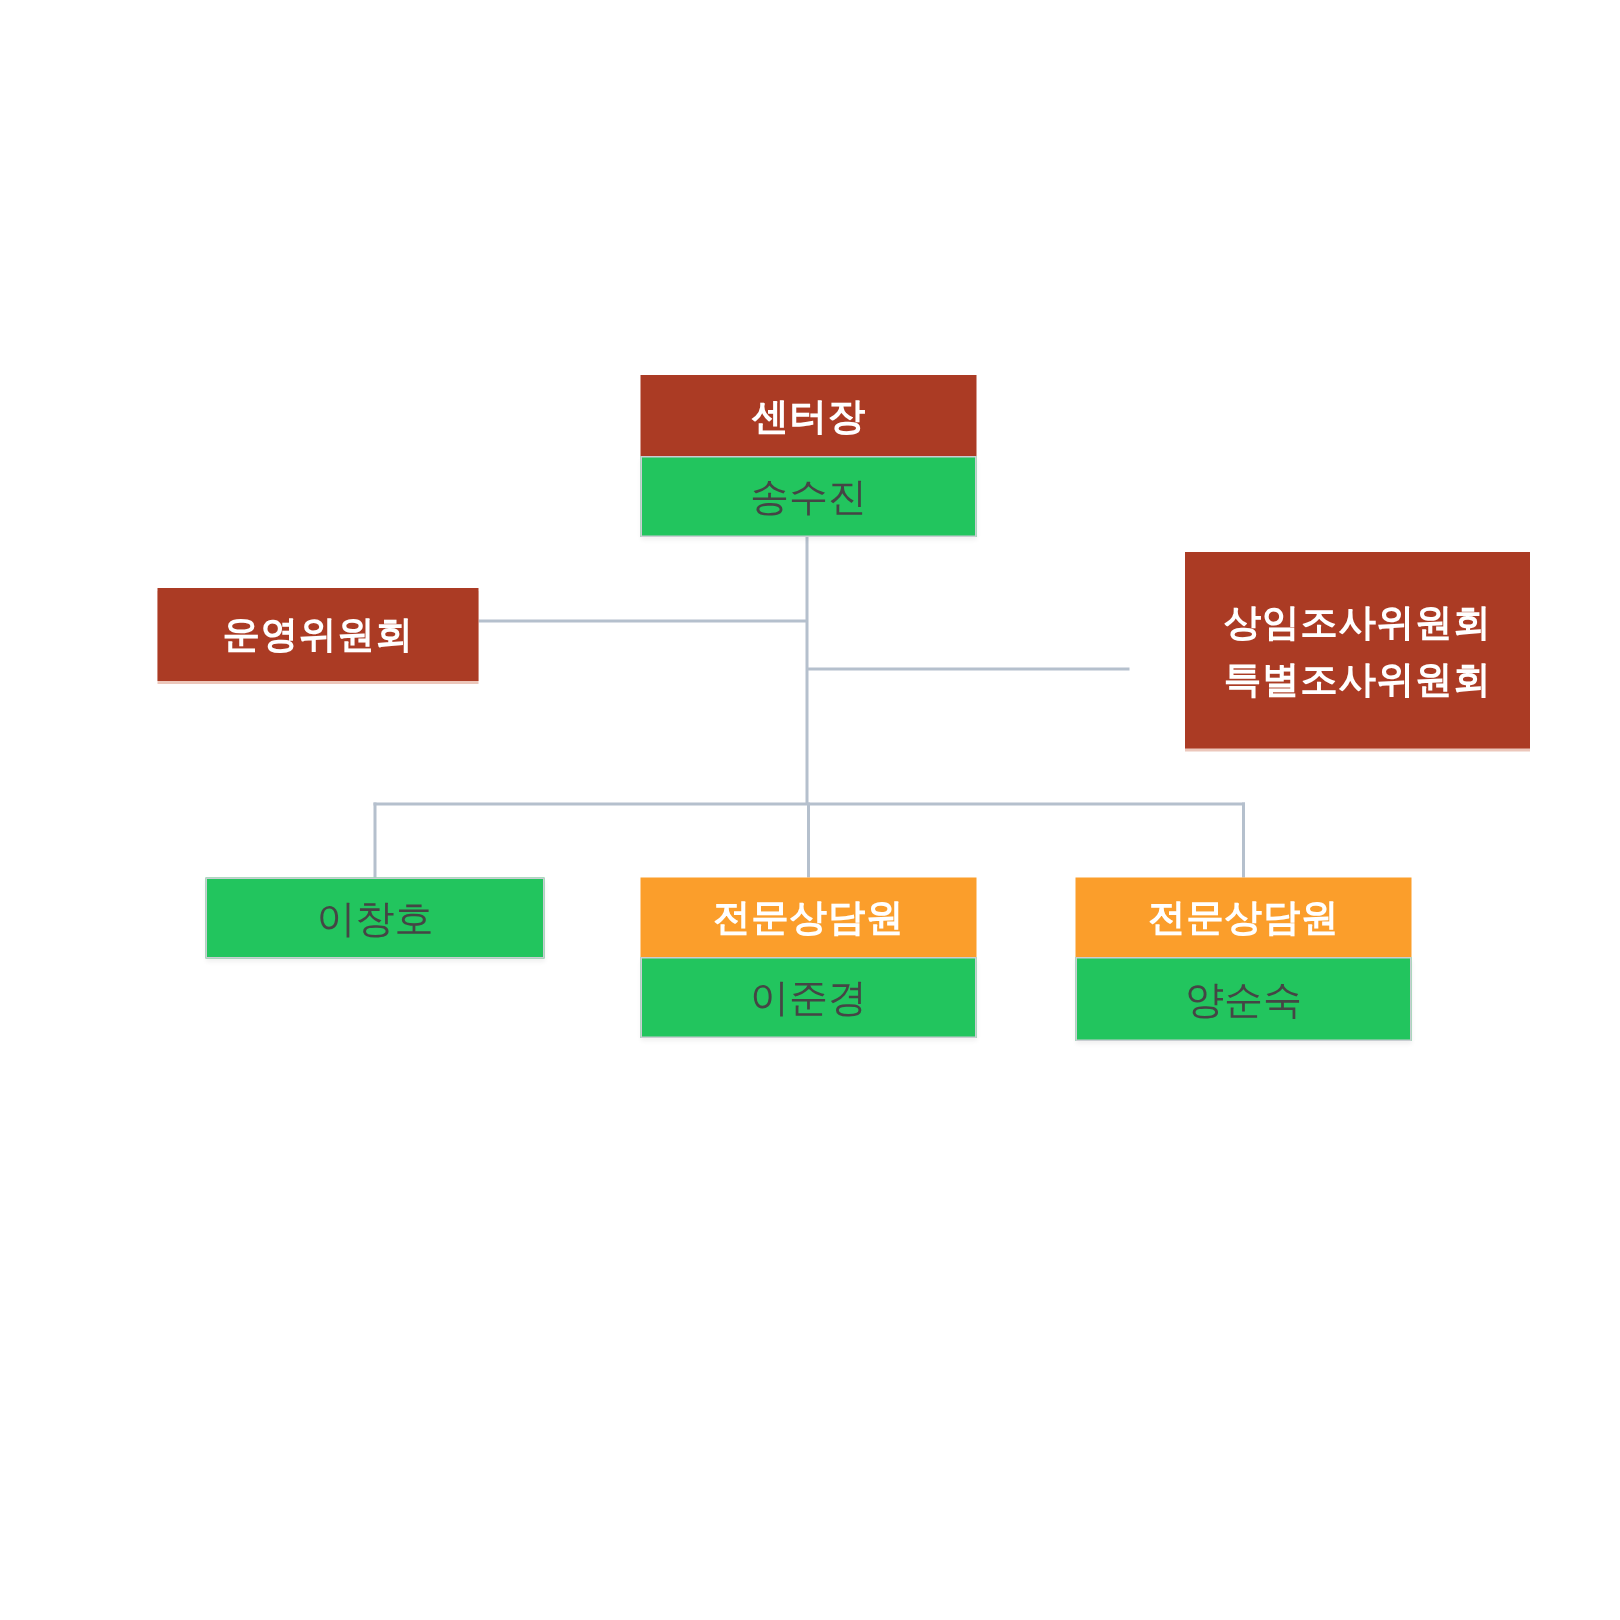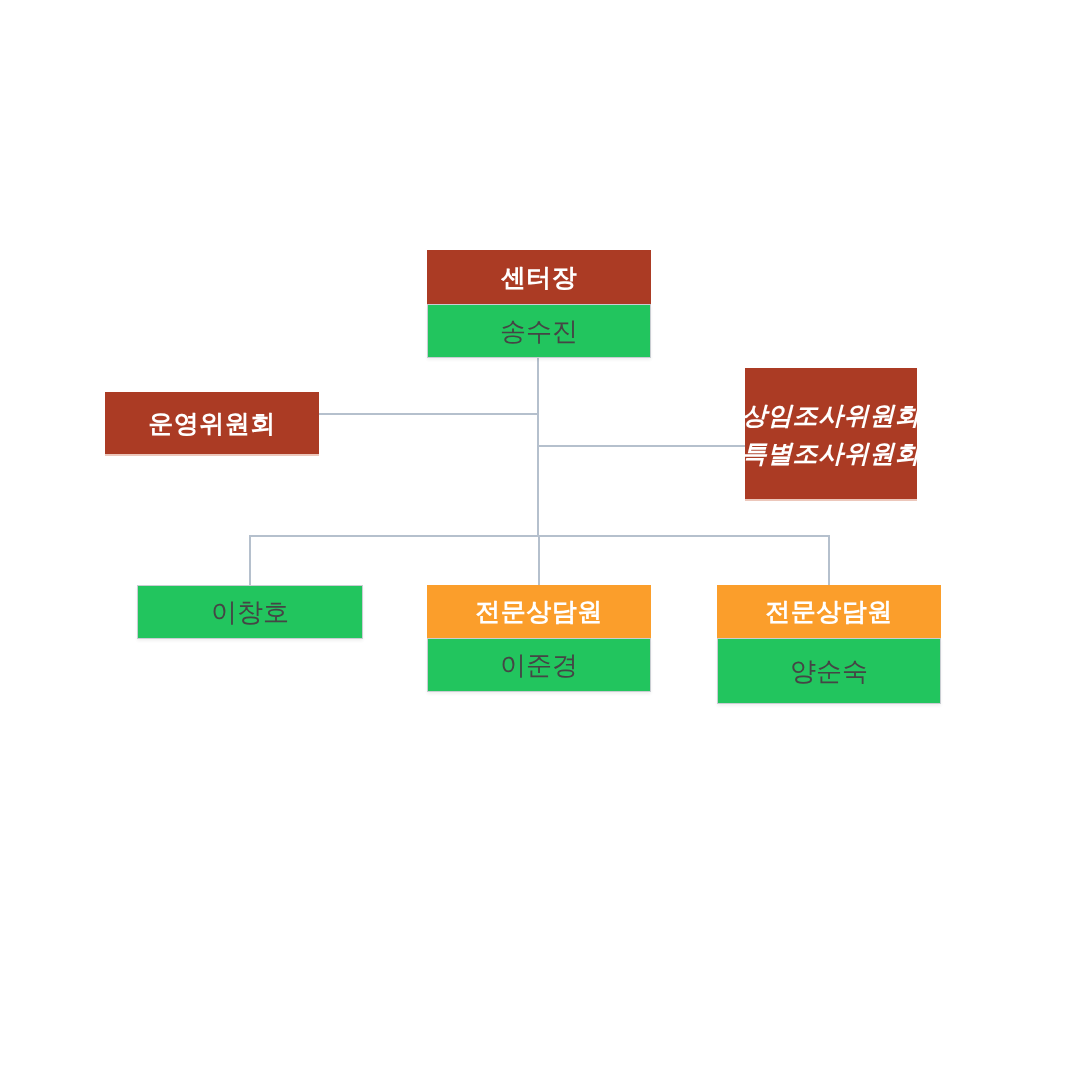--- a/index.html
+++ b/index.html
@@ -82,32 +82,32 @@
 
   <div class="box" style="left:427px; top:250px; width:224px;">
     <div class="hdr" style="height:54px;">센터장</div>
     <div class="nameplate" style="height:54px;">송수진</div>
   </div>
 
   <div class="box solid-red" style="left:105px; top:392px; width:214px; height:62px;">
     <span class="committee-line">운영위원회</span>
   </div>
 
-  <div class="box solid-red" style="left:745px; top:368px; width:172px; height:131px;font-style:italic;">
+  <div class="box solid-red" style="left:790px; top:368px; width:230px; height:131px;">
     <span class="committee-line">상임조사위원회</span>
     <span class="committee-line">특별조사위원회</span>
   </div>
 
   <div class="box" style="left:137px; top:585px; width:226px;">
     <div class="nameplate" style="height:54px;">이창호</div>
   </div>
 
   <div class="box" style="left:427px; top:585px; width:224px;">
     <div class="hdr orange-hdr" style="height:53px;">전문상담원</div>
     <div class="nameplate" style="height:54px;">이준경</div>
   </div>
 
   <div class="box" style="left:717px; top:585px; width:224px;">
     <div class="hdr orange-hdr" style="height:53px;">전문상담원</div>
-    <div class="nameplate" style="height:66px;">양순숙</div>
+    <div class="nameplate" style="height:56px;">양순숙</div>
   </div>
 
 </div>
 
 </body></html>

